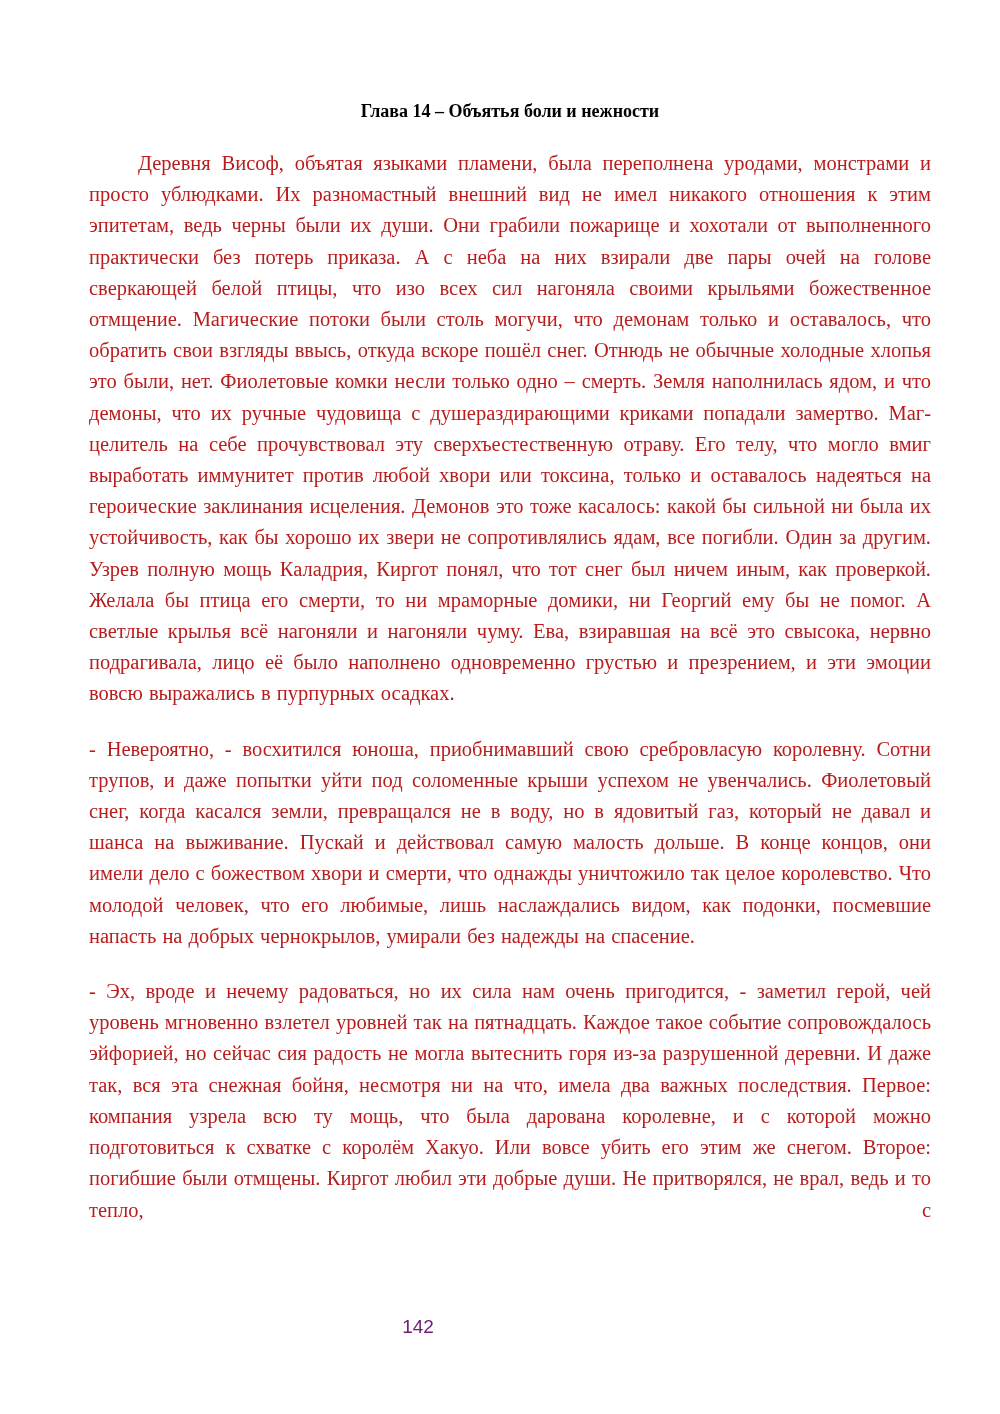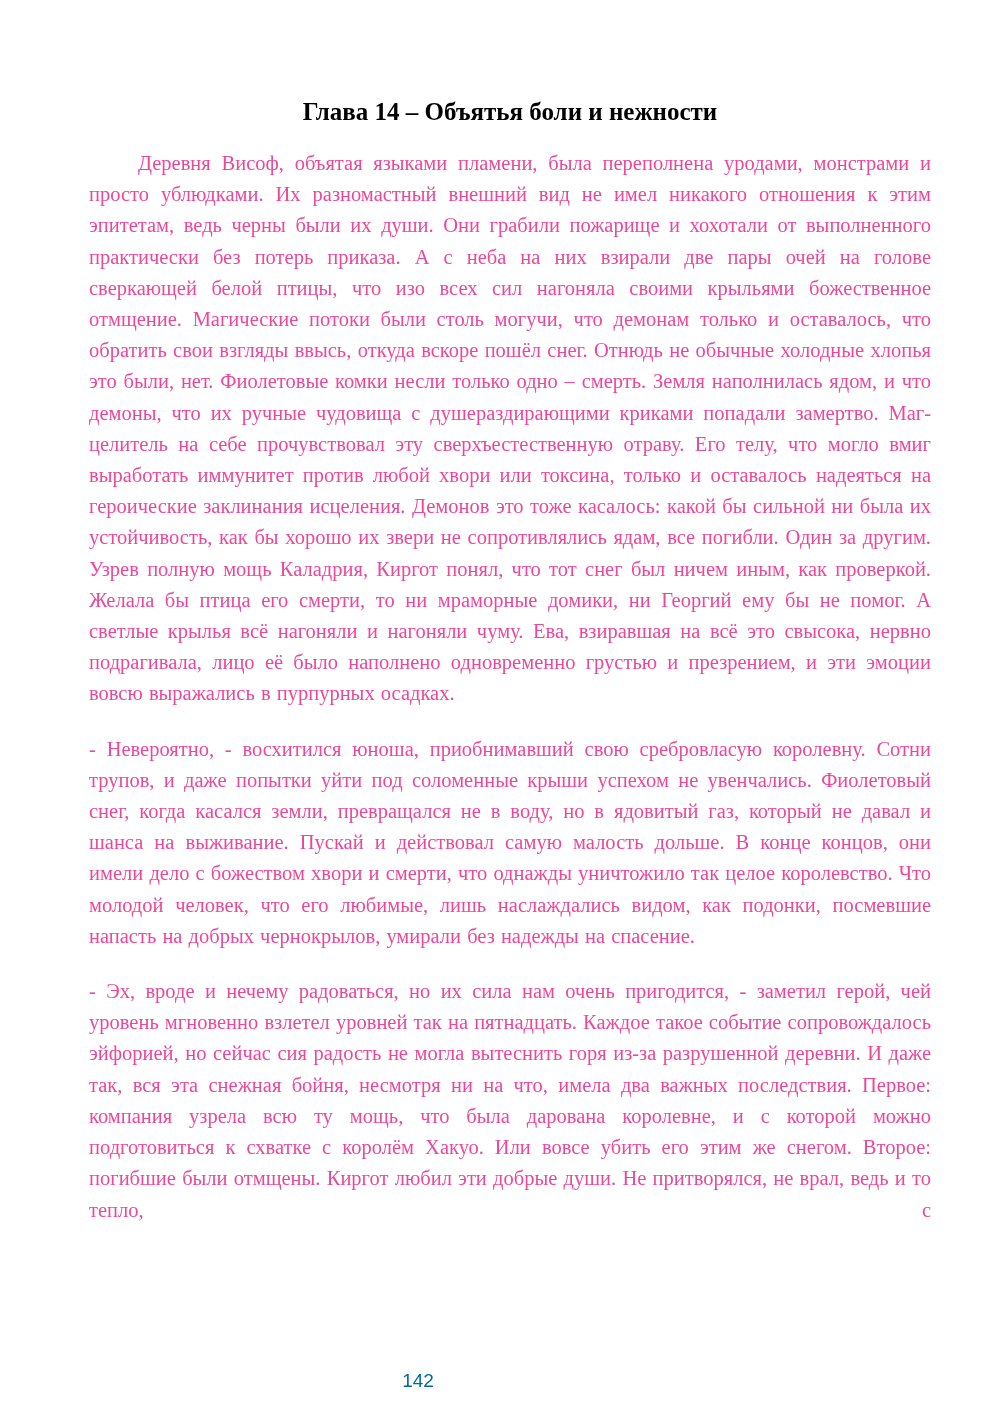--- a/index.html
+++ b/index.html
@@ -16,54 +16,54 @@
     color: #000000;
   }
   .content {
     position: absolute;
     left: 89px;
     top: 97px;
     width: 842px;
   }
   .chapter-title {
     font-family: "Liberation Serif", serif;
-    font-size: 25px;
+    font-size: 18px;
     font-weight: bold;
     line-height: 29px;
     text-align: center;
     margin: 0 0 22px 0;
     color: #000000;
   }
   .body-para {
     font-family: "Liberation Serif", serif;
     font-size: 20.5px;
     line-height: 31.2px;
     text-align: justify;
     margin: 0;
-    color: #ec4899;
+    color: #b91c1c;
     word-spacing: 1px;
   }
   .body-para + .body-para {
     margin-top: 24px;
   }
   .indent {
     text-indent: 49px;
   }
   .justify-last {
     text-align-last: justify;
   }
   .page-number {
     position: absolute;
     left: 0;
-    top: 1370px;
+    top: 1316px;
     width: 836px;
     text-align: center;
     font-family: "Liberation Sans", sans-serif;
     font-size: 19px;
-    color: #0369a1;
+    color: #701a75;
   }
 </style>
 </head>
 <body>
 
 <div class="page">
   <div class="content">
     <h1 class="chapter-title">Глава 14 – Объятья боли и нежности</h1>
     <p class="body-para indent">Деревня Висоф, объятая языками пламени, была переполнена уродами, монстрами и просто ублюдками. Их разномастный внешний вид не имел никакого отношения к этим эпитетам, ведь черны были их души. Они грабили пожарище и хохотали от выполненного практически без потерь приказа. А с неба на них взирали две пары очей на голове сверкающей белой птицы, что изо всех сил нагоняла своими крыльями божественное отмщение. Магические потоки были столь могучи, что демонам только и оставалось, что обратить свои взгляды ввысь, откуда вскоре пошёл снег. Отнюдь не обычные холодные хлопья это были, нет. Фиолетовые комки несли только одно – смерть. Земля наполнилась ядом, и что демоны, что их ручные чудовища с душераздирающими криками попадали замертво. Маг-целитель на себе прочувствовал эту сверхъестественную отраву. Его телу, что могло вмиг выработать иммунитет против любой хвори или токсина, только и оставалось надеяться на героические заклинания исцеления. Демонов это тоже касалось: какой бы сильной ни была их устойчивость, как бы хорошо их звери не сопротивлялись ядам, все погибли. Один за другим. Узрев полную мощь Каладрия, Киргот понял, что тот снег был ничем иным, как проверкой. Желала бы птица его смерти, то ни мраморные домики, ни Георгий ему бы не помог. А светлые крылья всё нагоняли и нагоняли чуму. Ева, взиравшая на всё это свысока, нервно подрагивала, лицо её было наполнено одновременно грустью и презрением, и эти эмоции вовсю выражались в пурпурных осадках.</p>
     <p class="body-para">- Невероятно, - восхитился юноша, приобнимавший свою сребровласую королевну. Сотни трупов, и даже попытки уйти под соломенные крыши успехом не увенчались. Фиолетовый снег, когда касался земли, превращался не в воду, но в ядовитый газ, который не давал и шанса на выживание. Пускай и действовал самую малость дольше. В конце концов, они имели дело с божеством хвори и смерти, что однажды уничтожило так целое королевство. Что молодой человек, что его любимые, лишь наслаждались видом, как подонки, посмевшие напасть на добрых чернокрылов, умирали без надежды на спасение.</p>

